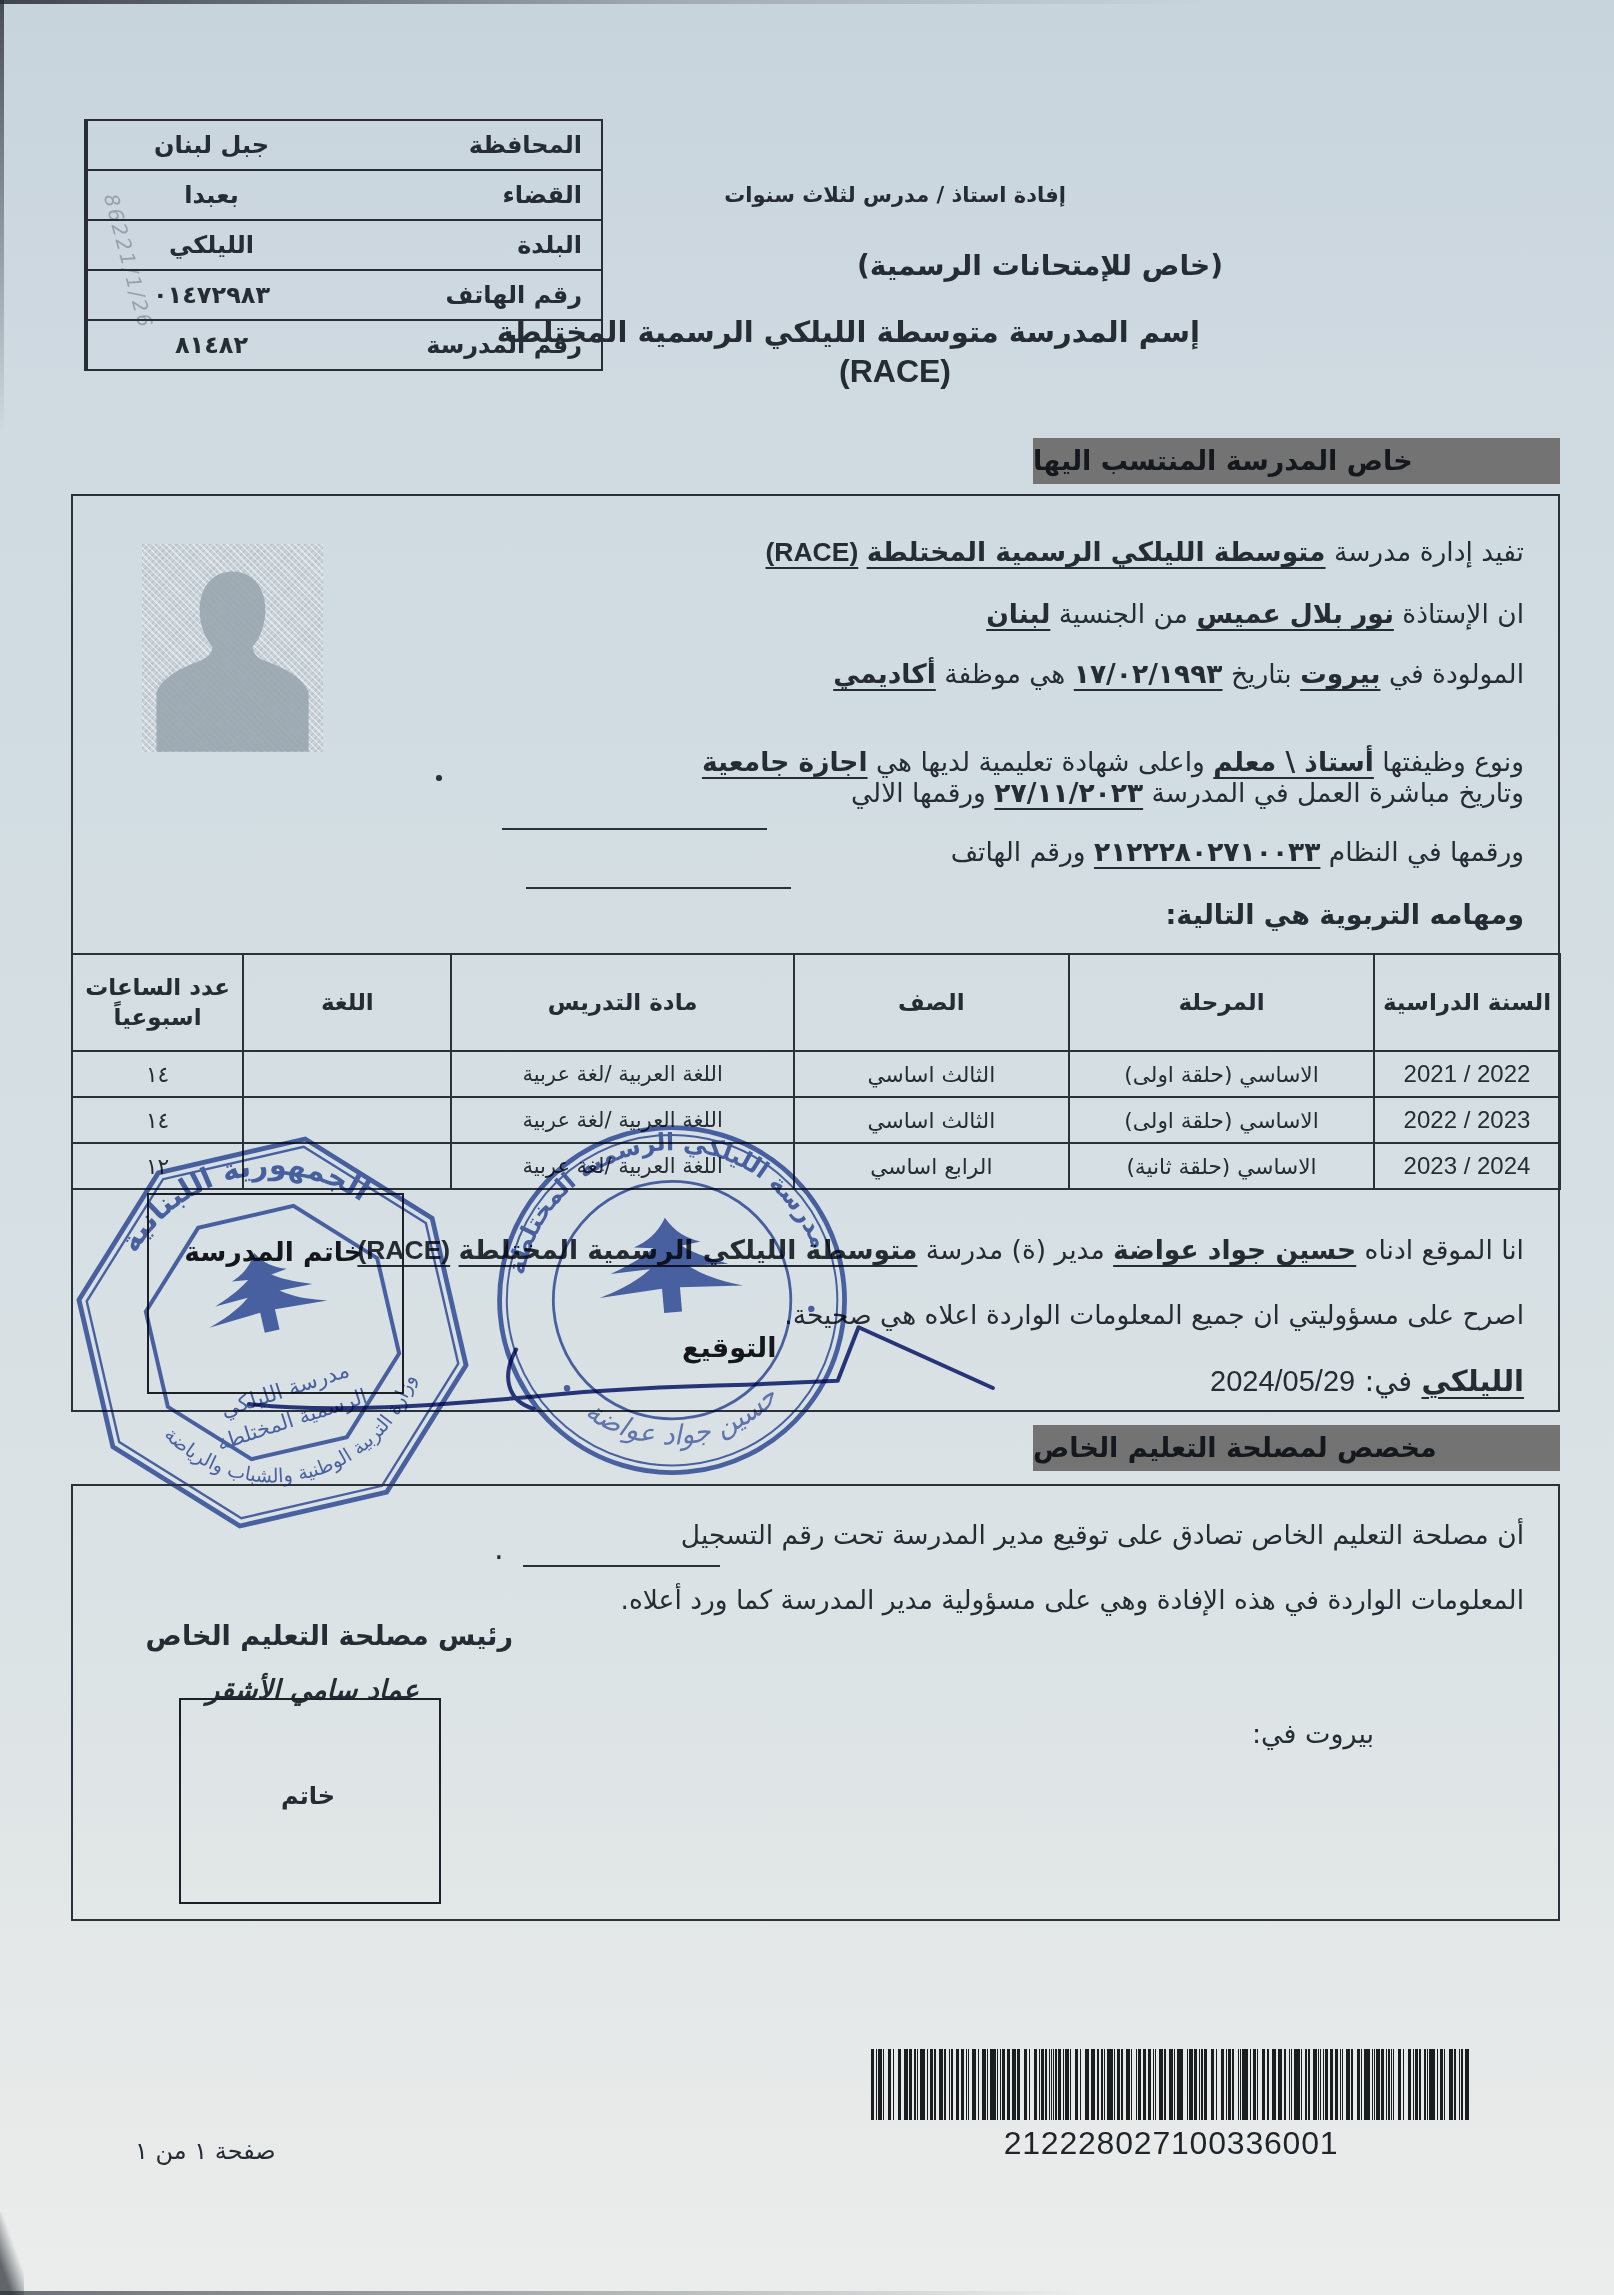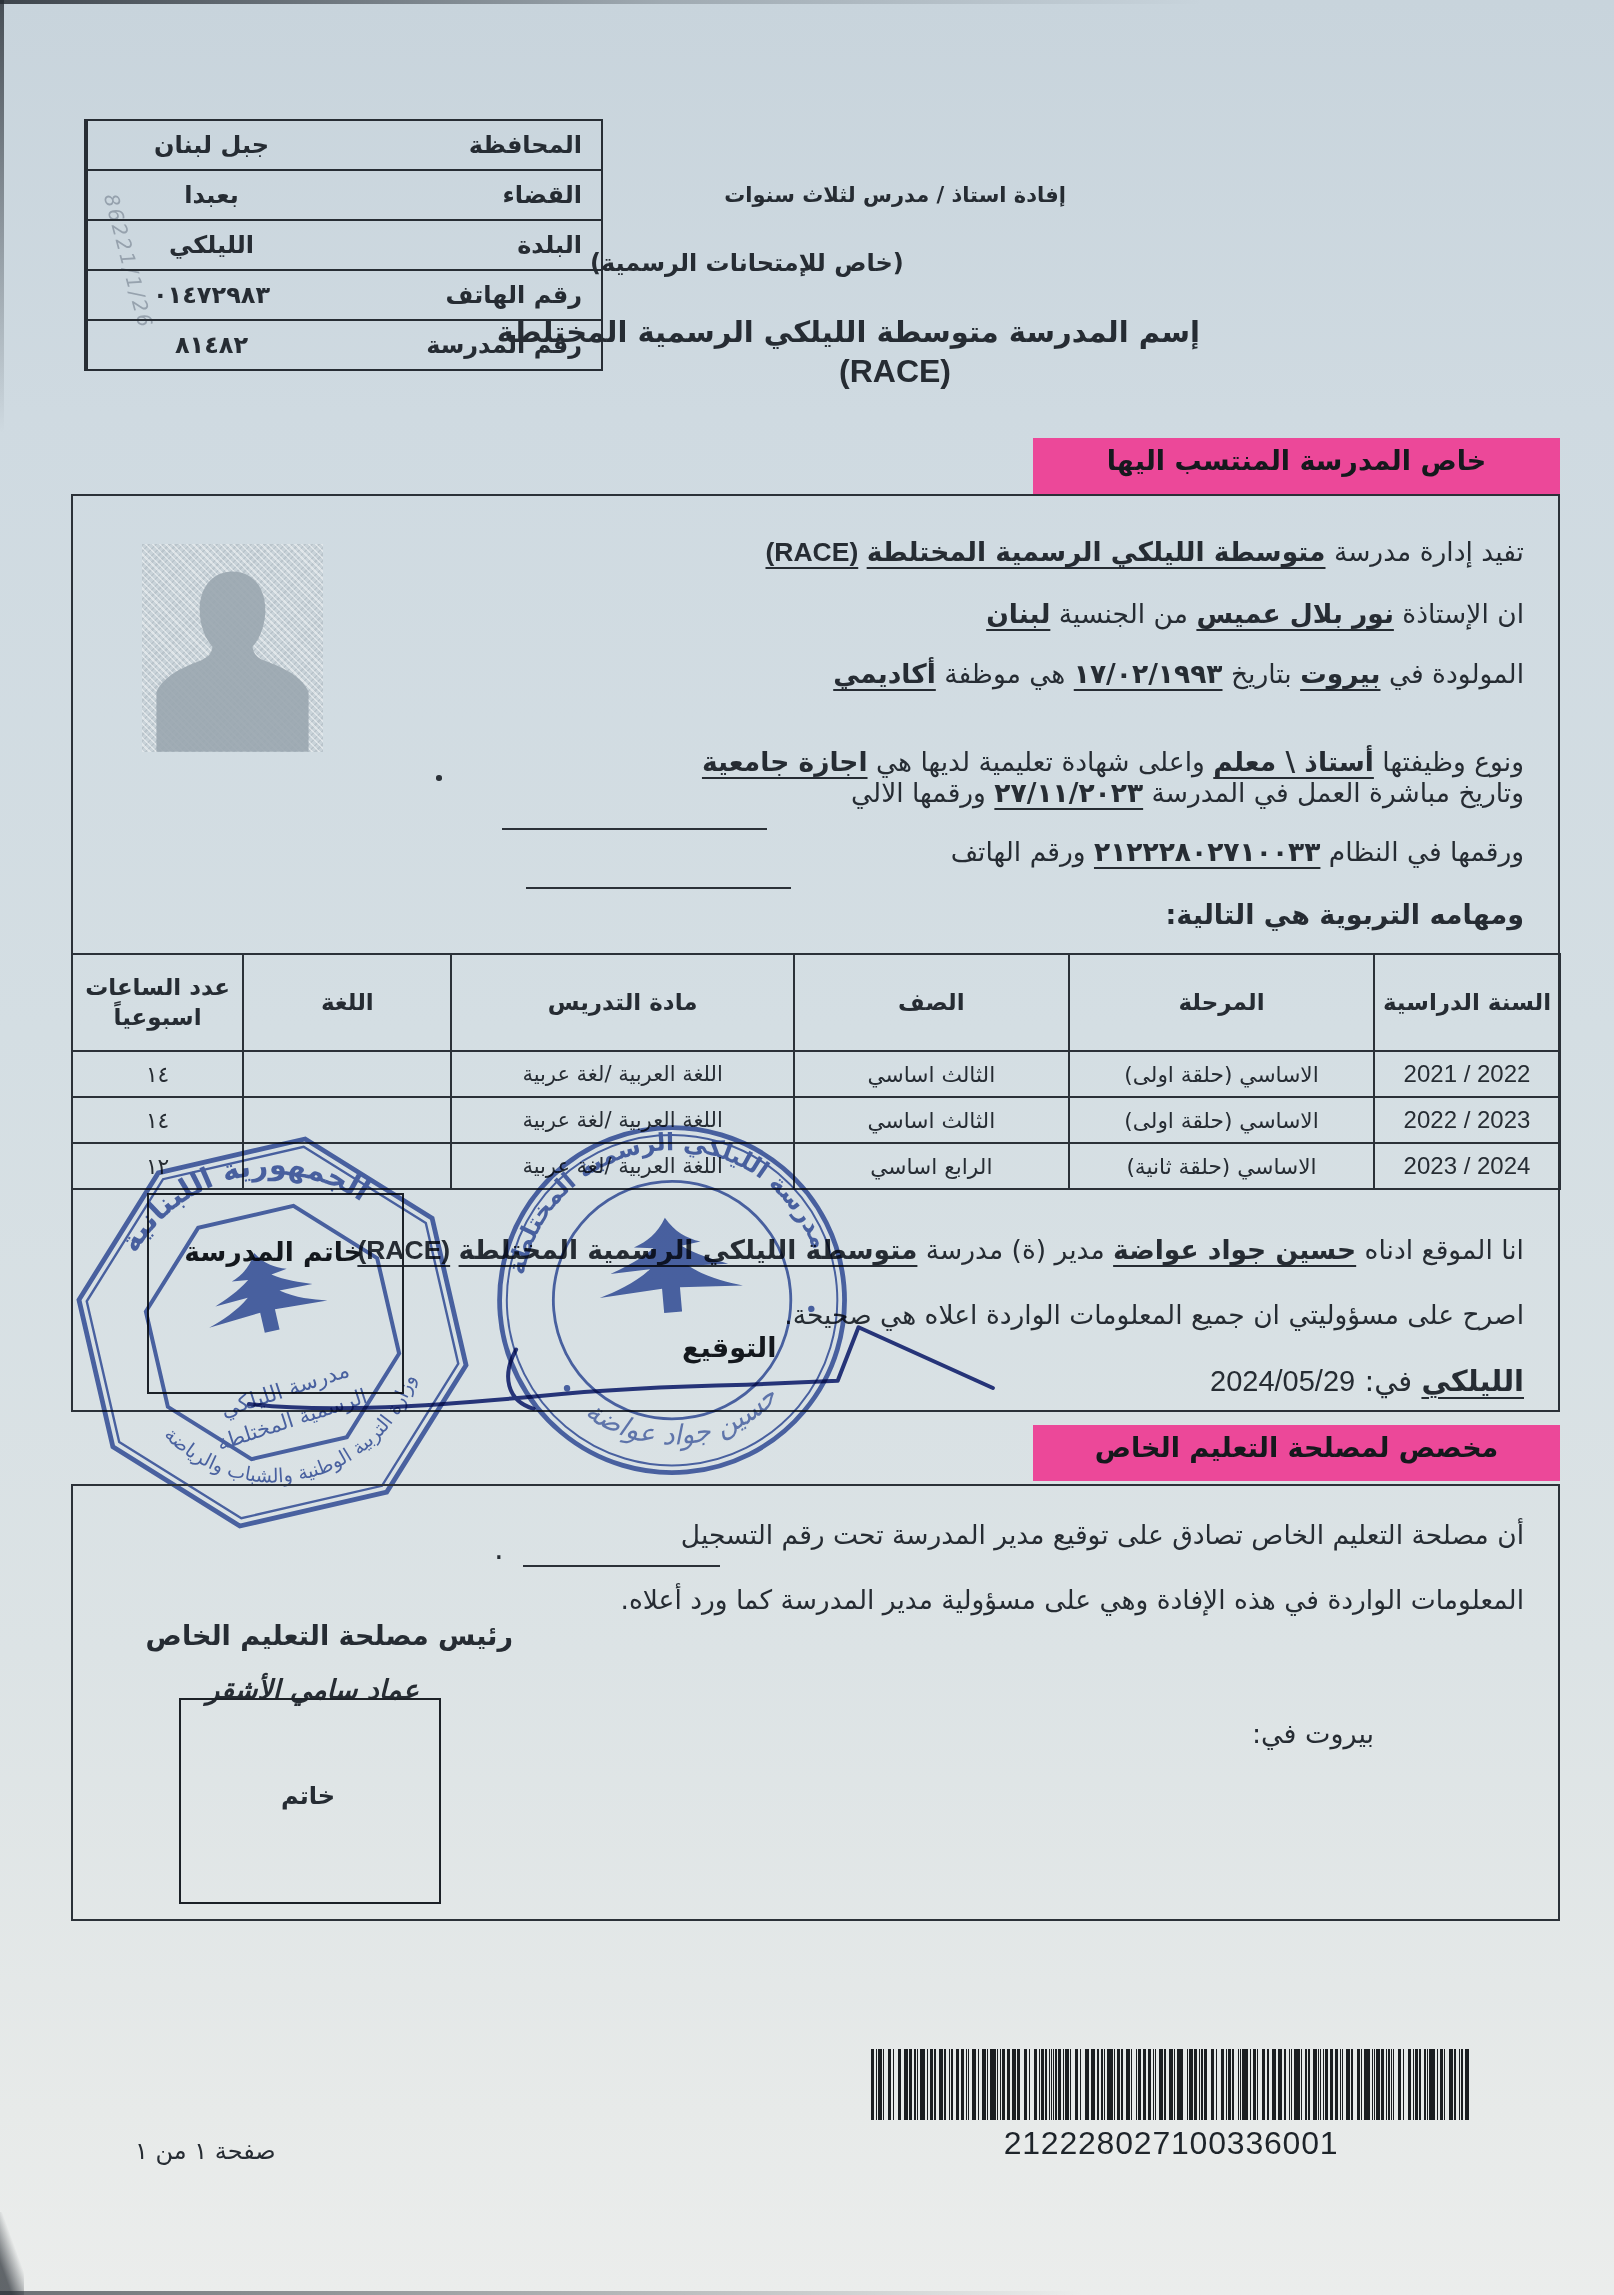--- a/index.html
+++ b/index.html
@@ -7,22 +7,22 @@
     width:1614px;height:2295px;position:relative;overflow:hidden;
     background:linear-gradient(180deg,#c8d4dc 0%,#cfdae1 18%,#d4dee3 45%,#dce3e5 72%,#e7eae9 92%,#ebedec 100%);
     font-family:"DejaVu Sans","Liberation Sans",sans-serif;
     color:#262c33;
   }
   .t{position:absolute;white-space:nowrap;direction:rtl;unicode-bidi:isolate;font-size:26.5px;color:#262c33;}
   .b{font-weight:bold;}
   .u{font-weight:bold;text-decoration:underline;text-decoration-thickness:2.4px;text-underline-offset:6.4px;}
   .lt{direction:ltr;unicode-bidi:isolate;font-family:"Liberation Sans","DejaVu Sans",sans-serif;}
   .bl{position:absolute;border-bottom:2.4px solid #2b3138;height:19px;}
-  .bar{position:absolute;left:1033px;width:527px;height:56px;background:#ec4899;color:#15191d;
-       font-weight:bold;font-size:27px;line-height:46px;text-align:center;direction:rtl;}
+  .bar{position:absolute;left:1033px;width:527px;height:46px;background:#737373;color:#15191d;
+       font-weight:bold;font-size:27px;line-height:46px;text-align:left;direction:rtl;}
   .box{position:absolute;border:2.4px solid #2b3138;}
   
   .itable{position:absolute;left:84px;top:119px;width:515px;border:2.4px solid #272d34;direction:rtl;background:transparent;}
   .itrow{display:flex;height:48px;border-bottom:2.4px solid #272d34;}
   .itrow:last-child{border-bottom:none;}
   .itlabel{flex:1;font-weight:bold;font-size:24px;display:flex;align-items:center;padding-right:19px;}
   .itvalue{flex:1;font-weight:bold;font-size:24px;display:flex;align-items:center;justify-content:center;border-left:2.4px solid #272d34;}
   
   .dtable{position:absolute;left:71px;top:953px;width:1490px;border-collapse:collapse;direction:rtl;table-layout:fixed;}
   .dtable th,.dtable td{border:2.4px solid #2b3138;text-align:center;vertical-align:middle;padding:0 4.8px;color:#262c33;}
@@ -81,21 +81,21 @@
     <div class="itlabel">رقم الهاتف</div>
     <div class="itvalue">٠١٤٧٢٩٨٣</div>
   </div>
   <div class="itrow">
     <div class="itlabel">رقم المدرسة</div>
     <div class="itvalue">٨١٤٨٢</div>
   </div>
 </div>
 
 <div class="t b" style="left:590px;top:183px;width:610px;text-align:center;font-size:21px;">إفادة استاذ / مدرس لثلاث سنوات</div>
-<div class="t b" style="left:590px;top:249px;width:610px;text-align:left;font-size:24px;">(خاص للإمتحانات الرسمية)</div>
+<div class="t b" style="left:613px;top:249px;width:610px;text-align:right;font-size:28px;">(خاص للإمتحانات الرسمية)</div>
 <div class="t b" style="left:590px;top:315px;width:610px;font-size:29px;">إسم المدرسة متوسطة الليلكي الرسمية المختلطة</div>
 <div class="t b lt" style="left:590px;top:353px;width:610px;text-align:center;font-size:32px;">(RACE)</div>
 
 <div class="bar" style="top:438px;">خاص المدرسة المنتسب اليها</div>
 
 <div class="box" style="left:71px;top:494px;width:1485px;height:914px;"></div>
 
 <div class="photo">
   <svg width="181" height="208" viewBox="0 0 226 259">
     <path d="M113,34 c-25,0 -41,20 -41,48 c0,19 7,36 16,46 c-1,9 -6,14 -17,18 c-27,10 -45,21 -53,38 l0,75 l190,0 l0,-75 c-8,-17 -26,-28 -53,-38 c-11,-4 -16,-9 -17,-18 c9,-10 16,-27 16,-46 c0,-28 -16,-48 -41,-48 z" fill="#9aa6af" opacity="0.9"></path>

